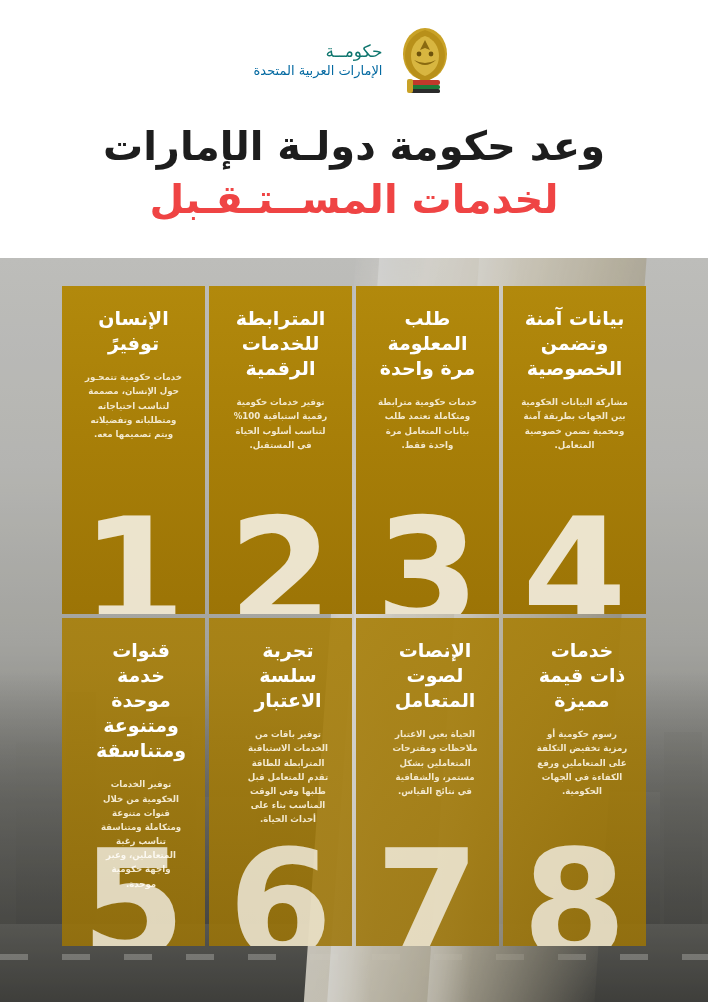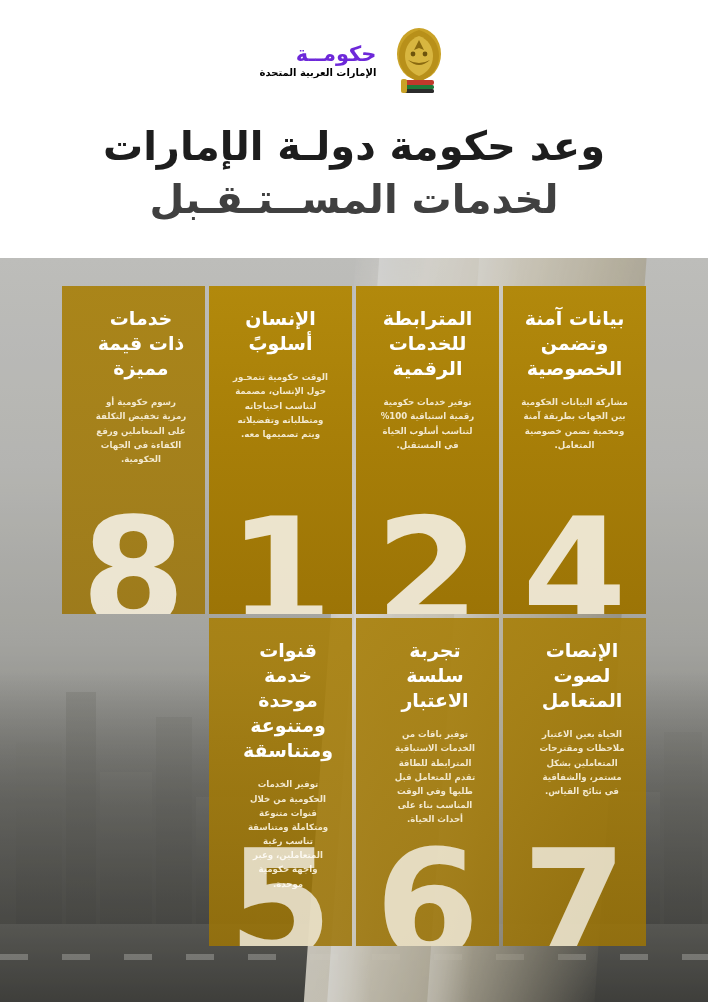--- a/index.html
+++ b/index.html
@@ -14,31 +14,31 @@
   
   .header { position:relative; height:258px; background:#ffffff; }
 
   .emblem-row {
     display:flex; flex-direction:row-reverse; align-items:center; justify-content:center;
     gap:14px; padding-top:24px;
   }
   .emblem { width:58px; height:72px; position:relative; }
   .emblem svg { display:block; }
   .gov-text { text-align:right; line-height:1.25; }
-  .gov-text .l1 { font-size:21px; font-weight:bold; color:#6d28d9; letter-spacing:0px; }
-  .gov-text .l2 { font-size:10px; font-weight:bold; color:#000000; }
+  .gov-text .l1 { font-size:17px; font-weight:normal; color:#0f766e; letter-spacing:0px; }
+  .gov-text .l2 { font-size:13px; font-weight:normal; color:#0369a1; }
 
   .title-block {
     margin-top:26px; text-align:center; padding:0 20px;
   }
   .title-block .t1 {
     font-size:40px; font-weight:bold; color:#1d1d1d; letter-spacing:1px; line-height:1.2;
   }
   .title-block .t2 {
-    font-size:40px; font-weight:bold; color:#404040; letter-spacing:1px; line-height:1.25;
+    font-size:40px; font-weight:bold; color:#ef4444; letter-spacing:1px; line-height:1.25;
     margin-top:4px;
   }
 
   
   .board {
     position:absolute; left:0; top:258px; width:708px; height:744px;
     overflow:hidden;
     background:#6f6f6c;
   }
   
@@ -183,37 +183,46 @@
       <div class="card">
         <div class="card-title">
           <div>بيانات آمنة</div>
           <div>وتضمن</div>
           <div>الخصوصية</div>
         </div>
         <div class="card-desc">مشاركة البيانات الحكومية بين الجهات بطريقة آمنة ومحمية تضمن خصوصية المتعامل.</div>
         <div class="card-num">4</div>
       </div>
 
+      <div class="card">
+        <div class="card-title">
+          <div>طلب</div>
+          <div>المعلومة</div>
+          <div>مرة واحدة</div>
+        </div>
+        <div class="card-desc">خدمات حكومية مترابطة ومتكاملة تعتمد طلب بيانات المتعامل مرة واحدة فقط.</div>
+        <div class="card-num">3</div>
+      </div>
 
       <div class="card">
         <div class="card-title">
           <div>المترابطة</div>
           <div>للخدمات</div>
           <div>الرقمية</div>
         </div>
         <div class="card-desc">توفير خدمات حكومية رقمية استباقية 100% لتناسب أسلوب الحياة في المستقبل.</div>
         <div class="card-num">2</div>
       </div>
 
       <div class="card">
         <div class="card-title">
           <div>الإنسان</div>
-          <div>أسلوبً</div>
-        </div>
-        <div class="card-desc">الوقت حكومية تتمحـور حول الإنسان، مصممة لتناسب احتياجاته ومتطلباته وتفضيلاته ويتم تصميمها معه.</div>
+          <div>توفيرً</div>
+        </div>
+        <div class="card-desc">خدمات حكومية تتمحـور حول الإنسان، مصممة لتناسب احتياجاته ومتطلباته وتفضيلاته ويتم تصميمها معه.</div>
         <div class="card-num">1</div>
       </div>
 
       <div class="card translucent">
         <div class="card-title">
           <div>خدمات</div>
           <div>ذات قيمة</div>
           <div>مميزة</div>
         </div>
         <div class="card-desc">رسوم حكومية أو رمزية تخفيض التكلفة على المتعاملين ورفع الكفاءة في الجهات الحكومية.</div>

